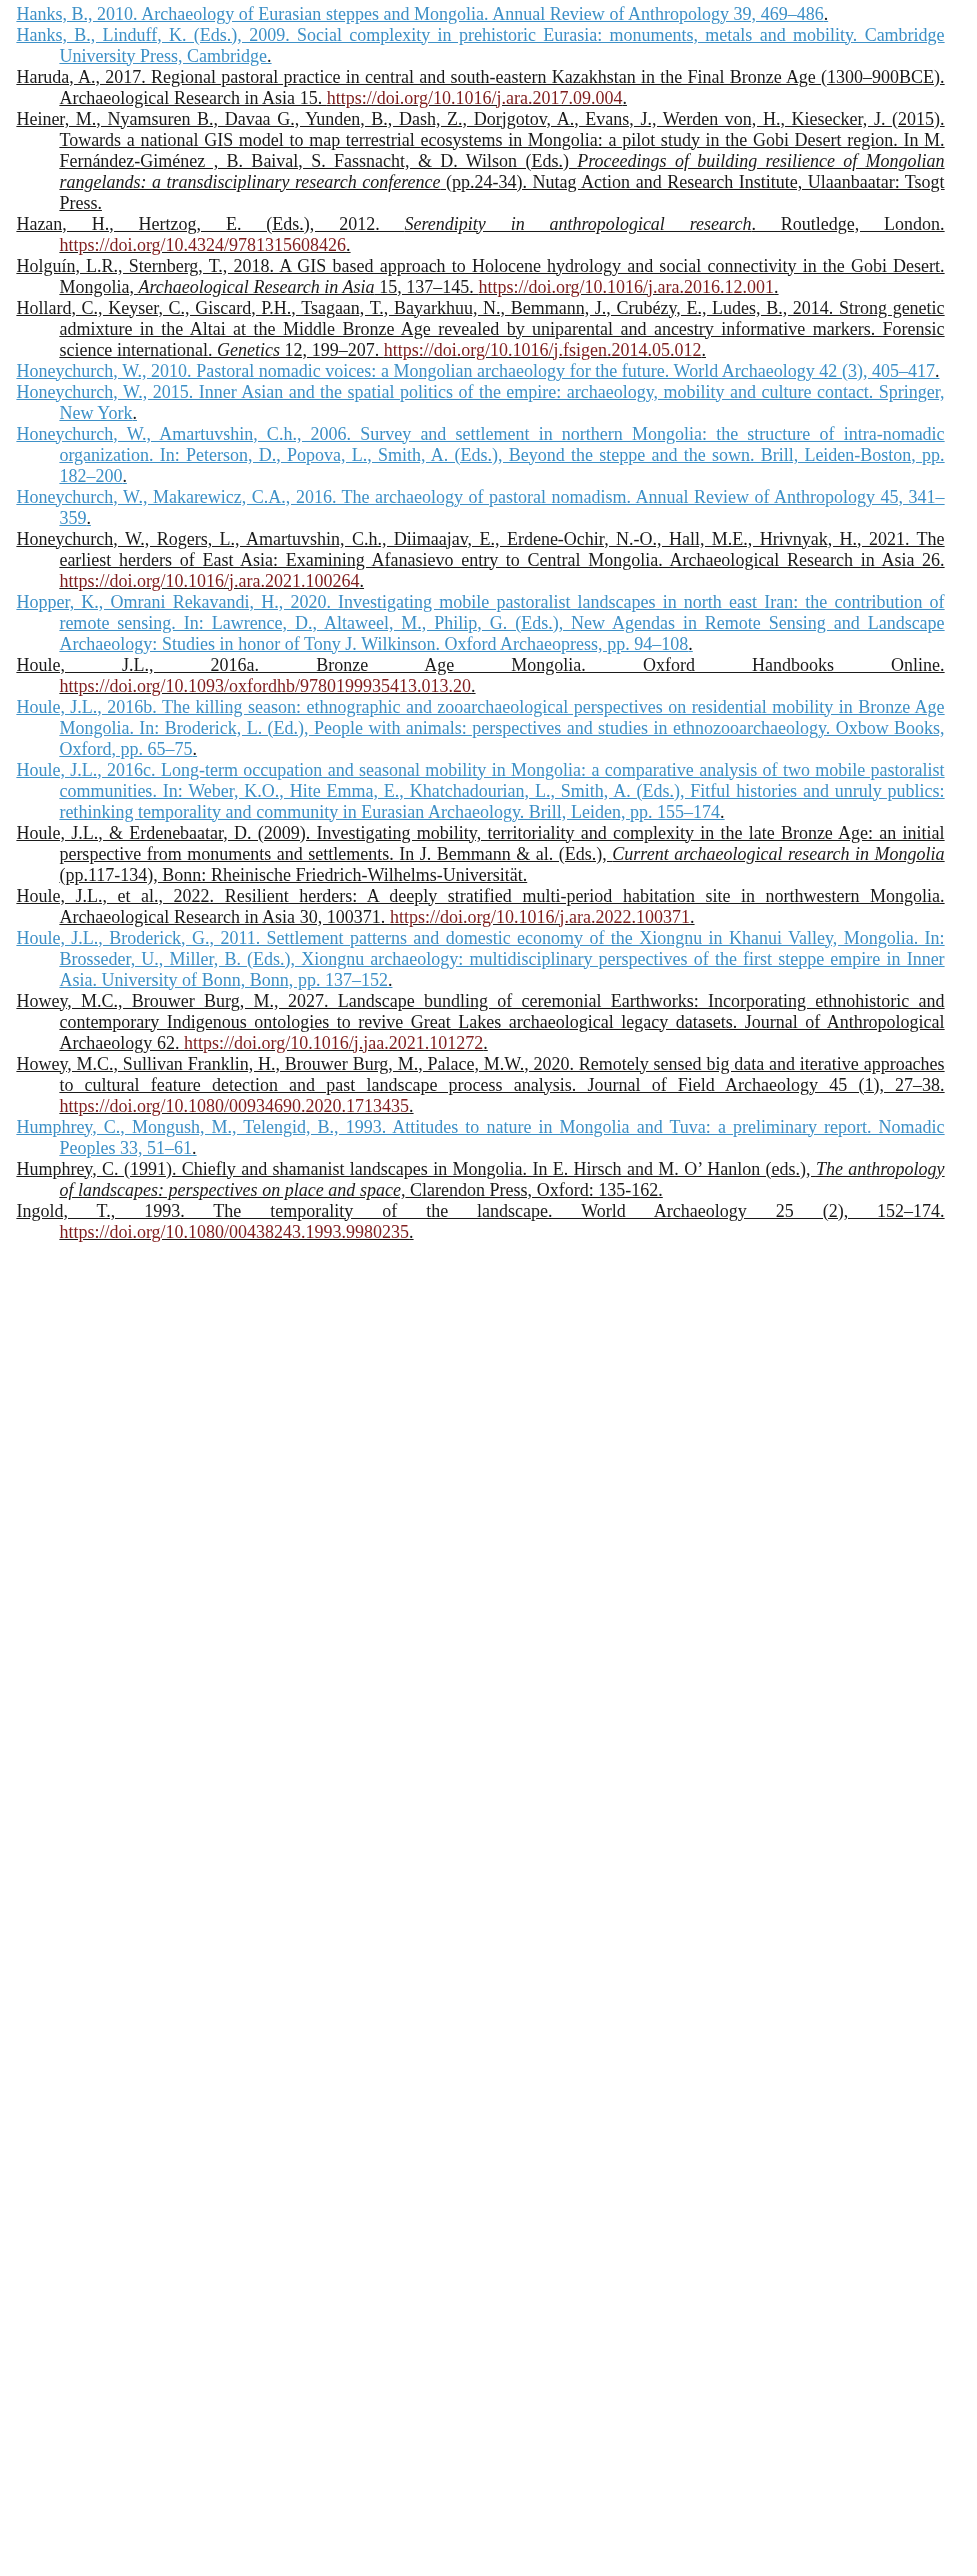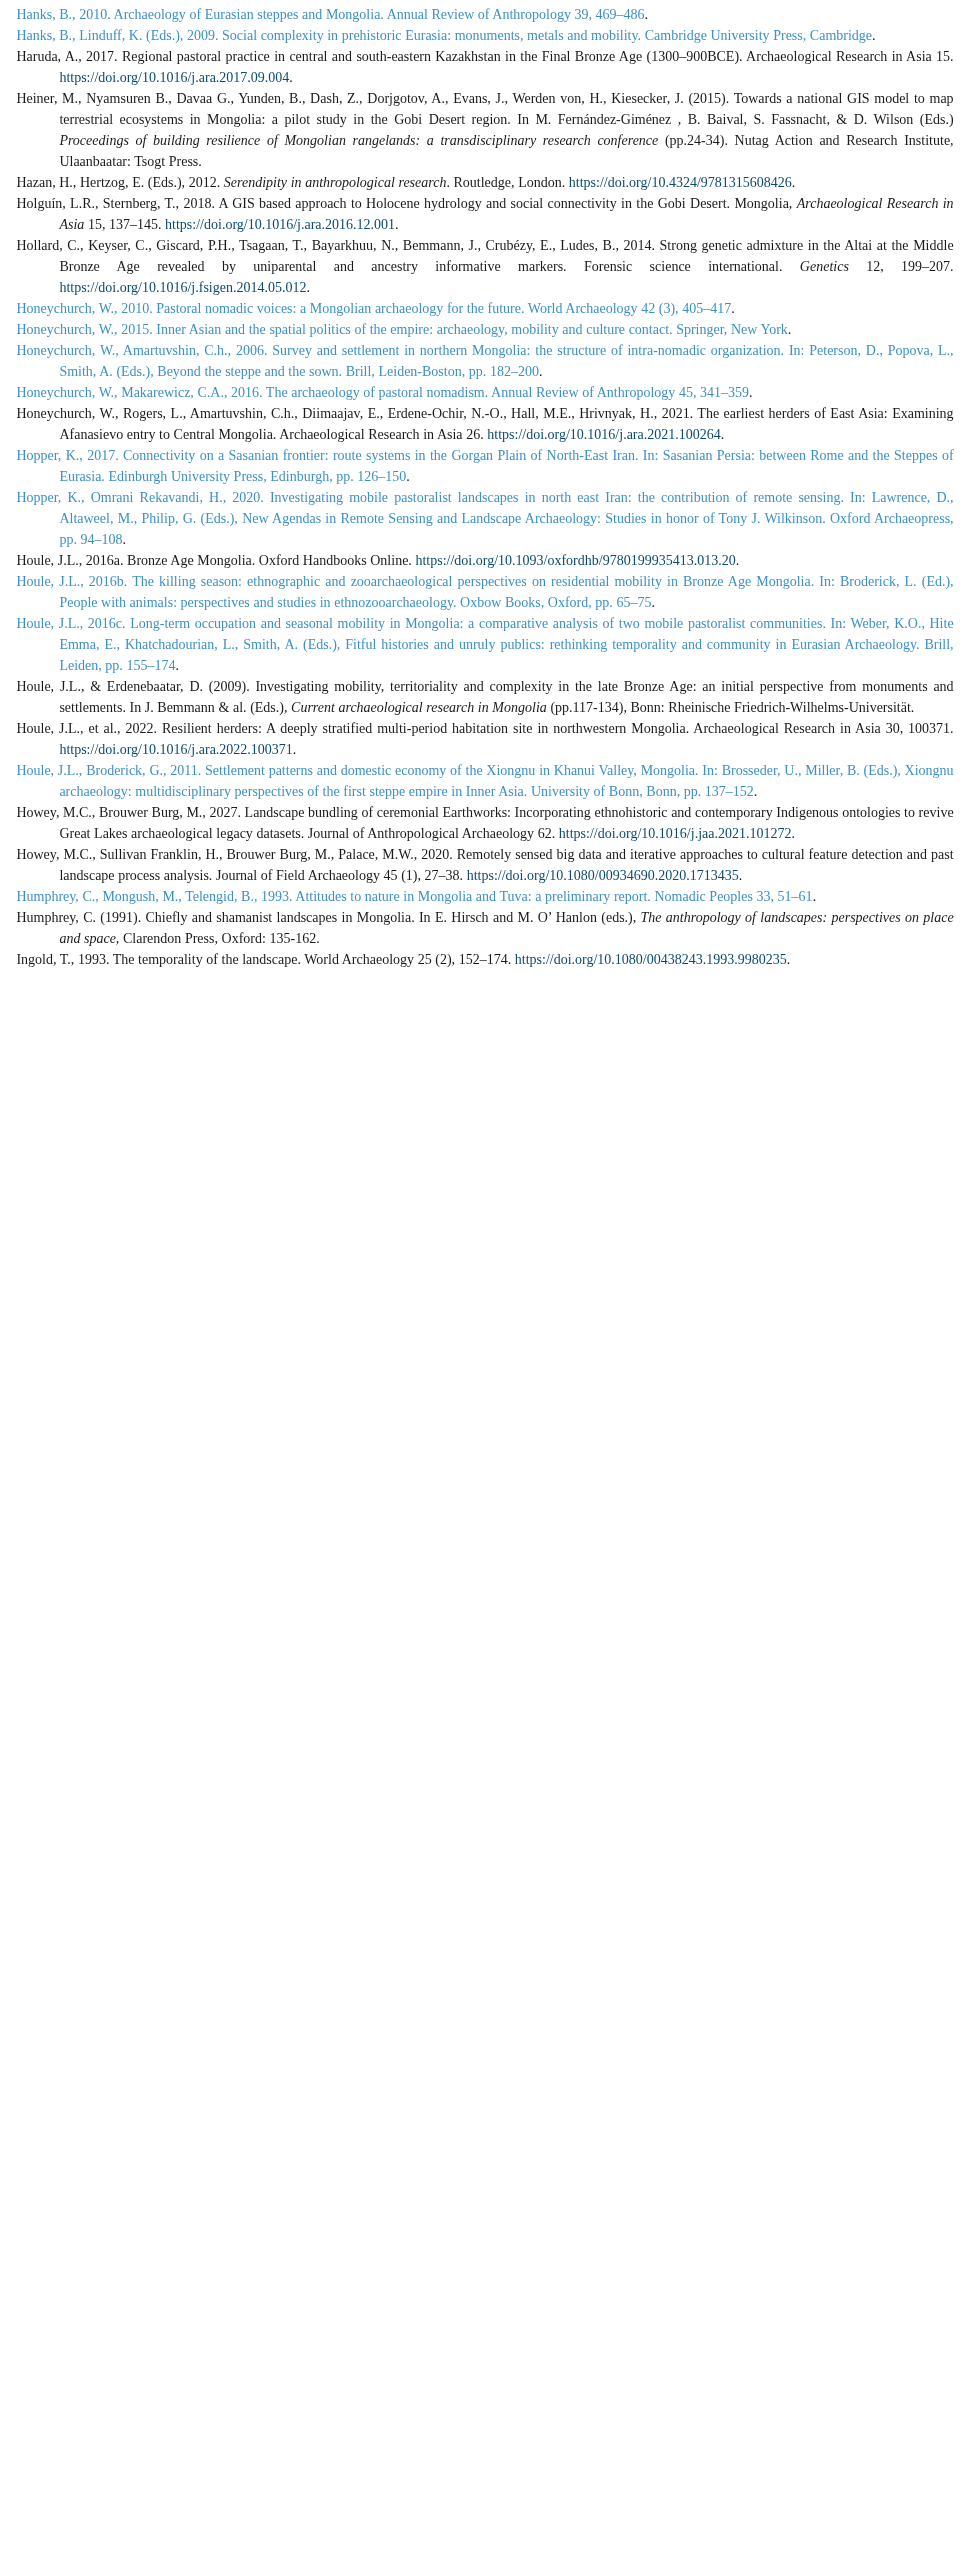--- a/index.html
+++ b/index.html
@@ -14,38 +14,39 @@
     font-family: "Liberation Serif", "DejaVu Serif", serif;
     color: #1a1a1a;
     -webkit-font-smoothing: antialiased;
   }
   #reference-list {
     padding: 3.6px 16.4px 0 16.4px;
     box-sizing: border-box;
     width: 978px;
   }
   .ref {
-    font-size: 14px;
+    font-size: 18px;
     line-height: 21px;
     text-align: justify;
     text-justify: inter-word;
     padding-left: 43px;
     text-indent: -43px;
-    margin: 0 8px 0 0;
+    margin: 0 17px 0 0;
     hyphens: none;
     word-spacing: 0.1px;
+    text-decoration: underline;
   }
   .ref.blue {
     color: #3d90c7;
   }
   .ref.black {
     color: #1a1a1a;
   }
   .lnk {
-    color: #0c4a6e;
+    color: #7f1d1d;
   }
   .blk {
     color: #1a1a1a;
   }
   .it {
     font-style: italic;
   }
 </style>
 </head>
 <body>
@@ -56,21 +57,20 @@
     <p class="ref black"><span>Haruda, A., 2017. Regional pastoral practice in central and south-eastern Kazakhstan in the Final Bronze Age (1300–900BCE). Archaeological Research in Asia 15. </span><span class="lnk">https://doi.org/10.1016/j.ara.2017.09.004</span><span>.</span></p>
     <p class="ref black"><span>Heiner, M., Nyamsuren B., Davaa G., Yunden, B., Dash, Z., Dorjgotov, A., Evans, J., Werden von, H., Kiesecker, J. (2015). Towards a national GIS model to map terrestrial ecosystems in Mongolia: a pilot study in the Gobi Desert region. In M. Fernández-Giménez , B. Baival, S. Fassnacht, &amp; D. Wilson (Eds.) </span><span class="it">Proceedings of building resilience of Mongolian rangelands: a transdisciplinary research conference</span><span> (pp.24-34). Nutag Action and Research Institute, Ulaanbaatar: Tsogt Press.</span></p>
     <p class="ref black"><span>Hazan, H., Hertzog, E. (Eds.), 2012. </span><span class="it">Serendipity in anthropological research</span><span>. Routledge, London. </span><span class="lnk">https://doi.org/10.4324/9781315608426</span><span>.</span></p>
     <p class="ref black"><span>Holguín, L.R., Sternberg, T., 2018. A GIS based approach to Holocene hydrology and social connectivity in the Gobi Desert. Mongolia, </span><span class="it">Archaeological Research in Asia</span><span> 15, 137–145. </span><span class="lnk">https://doi.org/10.1016/j.ara.2016.12.001</span><span>.</span></p>
     <p class="ref black"><span>Hollard, C., Keyser, C., Giscard, P.H., Tsagaan, T., Bayarkhuu, N., Bemmann, J., Crubézy, E., Ludes, B., 2014. Strong genetic admixture in the Altai at the Middle Bronze Age revealed by uniparental and ancestry informative markers. Forensic science international. </span><span class="it">Genetics</span><span> 12, 199–207. </span><span class="lnk">https://doi.org/10.1016/j.fsigen.2014.05.012</span><span>.</span></p>
     <p class="ref blue"><span>Honeychurch, W., 2010. Pastoral nomadic voices: a Mongolian archaeology for the future. World Archaeology 42 (3), 405–417</span><span class="blk">.</span></p>
     <p class="ref blue"><span>Honeychurch, W., 2015. Inner Asian and the spatial politics of the empire: archaeology, mobility and culture contact. Springer, New York</span><span class="blk">.</span></p>
     <p class="ref blue"><span>Honeychurch, W., Amartuvshin, C.h., 2006. Survey and settlement in northern Mongolia: the structure of intra-nomadic organization. In: Peterson, D., Popova, L., Smith, A. (Eds.), Beyond the steppe and the sown. Brill, Leiden-Boston, pp. 182–200</span><span class="blk">.</span></p>
     <p class="ref blue"><span>Honeychurch, W., Makarewicz, C.A., 2016. The archaeology of pastoral nomadism. Annual Review of Anthropology 45, 341–359</span><span class="blk">.</span></p>
     <p class="ref black"><span>Honeychurch, W., Rogers, L., Amartuvshin, C.h., Diimaajav, E., Erdene-Ochir, N.-O., Hall, M.E., Hrivnyak, H., 2021. The earliest herders of East Asia: Examining Afanasievo entry to Central Mongolia. Archaeological Research in Asia 26. </span><span class="lnk">https://doi.org/10.1016/j.ara.2021.100264</span><span>.</span></p>
-    <p class="ref blue"><span>Hopper, K., 2017. Connectivity on a Sasanian frontier: route systems in the Gorgan Plain of North-East Iran. In: Sasanian Persia: between Rome and the Steppes of Eurasia. Edinburgh University Press, Edinburgh, pp. 126–150</span><span class="blk">.</span></p>
     <p class="ref blue"><span>Hopper, K., Omrani Rekavandi, H., 2020. Investigating mobile pastoralist landscapes in north east Iran: the contribution of remote sensing. In: Lawrence, D., Altaweel, M., Philip, G. (Eds.), New Agendas in Remote Sensing and Landscape Archaeology: Studies in honor of Tony J. Wilkinson. Oxford Archaeopress, pp. 94–108</span><span class="blk">.</span></p>
     <p class="ref black"><span>Houle, J.L., 2016a. Bronze Age Mongolia. Oxford Handbooks Online. </span><span class="lnk">https://doi.org/10.1093/oxfordhb/9780199935413.013.20</span><span>.</span></p>
     <p class="ref blue"><span>Houle, J.L., 2016b. The killing season: ethnographic and zooarchaeological perspectives on residential mobility in Bronze Age Mongolia. In: Broderick, L. (Ed.), People with animals: perspectives and studies in ethnozooarchaeology. Oxbow Books, Oxford, pp. 65–75</span><span class="blk">.</span></p>
     <p class="ref blue"><span>Houle, J.L., 2016c. Long-term occupation and seasonal mobility in Mongolia: a comparative analysis of two mobile pastoralist communities. In: Weber, K.O., Hite Emma, E., Khatchadourian, L., Smith, A. (Eds.), Fitful histories and unruly publics: rethinking temporality and community in Eurasian Archaeology. Brill, Leiden, pp. 155–174</span><span class="blk">.</span></p>
     <p class="ref black"><span>Houle, J.L., &amp; Erdenebaatar, D. (2009). Investigating mobility, territoriality and complexity in the late Bronze Age: an initial perspective from monuments and settlements. In J. Bemmann &amp; al. (Eds.), </span><span class="it">Current archaeological research in Mongolia</span><span> (pp.117-134), Bonn: Rheinische Friedrich-Wilhelms-Universität.</span></p>
     <p class="ref black"><span>Houle, J.L., et al., 2022. Resilient herders: A deeply stratified multi-period habitation site in northwestern Mongolia. Archaeological Research in Asia 30, 100371. </span><span class="lnk">https://doi.org/10.1016/j.ara.2022.100371</span><span>.</span></p>
     <p class="ref blue"><span>Houle, J.L., Broderick, G., 2011. Settlement patterns and domestic economy of the Xiongnu in Khanui Valley, Mongolia. In: Brosseder, U., Miller, B. (Eds.), Xiongnu archaeology: multidisciplinary perspectives of the first steppe empire in Inner Asia. University of Bonn, Bonn, pp. 137–152</span><span class="blk">.</span></p>
     <p class="ref black"><span>Howey, M.C., Brouwer Burg, M., 2027. Landscape bundling of ceremonial Earthworks: Incorporating ethnohistoric and contemporary Indigenous ontologies to revive Great Lakes archaeological legacy datasets. Journal of Anthropological Archaeology 62. </span><span class="lnk">https://doi.org/10.1016/j.jaa.2021.101272</span><span>.</span></p>
     <p class="ref black"><span>Howey, M.C., Sullivan Franklin, H., Brouwer Burg, M., Palace, M.W., 2020. Remotely sensed big data and iterative approaches to cultural feature detection and past landscape process analysis. Journal of Field Archaeology 45 (1), 27–38. </span><span class="lnk">https://doi.org/10.1080/00934690.2020.1713435</span><span>.</span></p>
     <p class="ref blue"><span>Humphrey, C., Mongush, M., Telengid, B., 1993. Attitudes to nature in Mongolia and Tuva: a preliminary report. Nomadic Peoples 33, 51–61</span><span class="blk">.</span></p>

